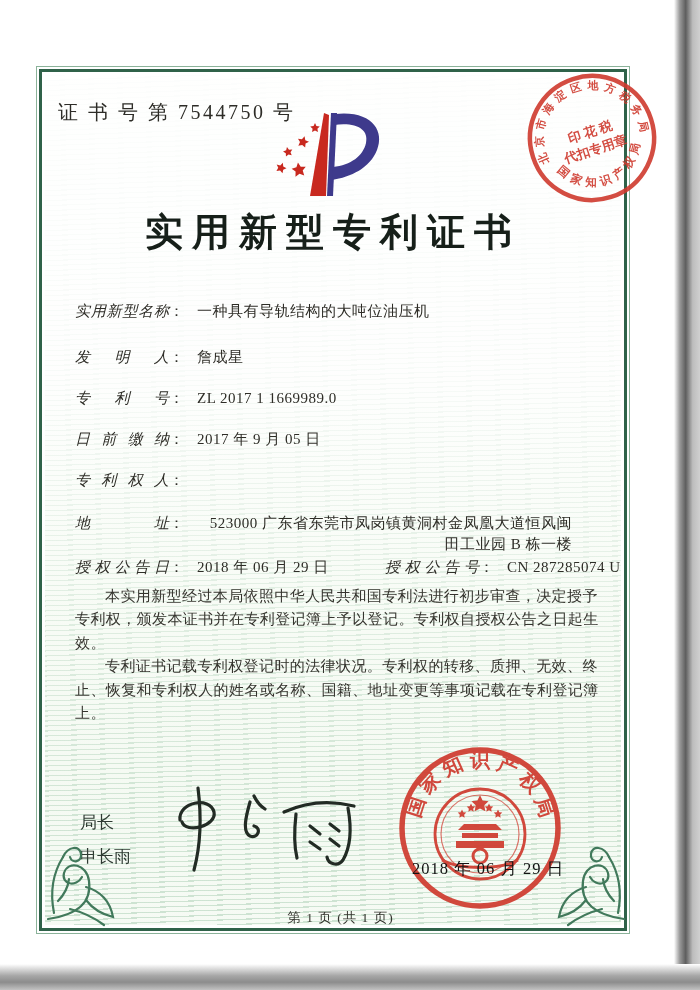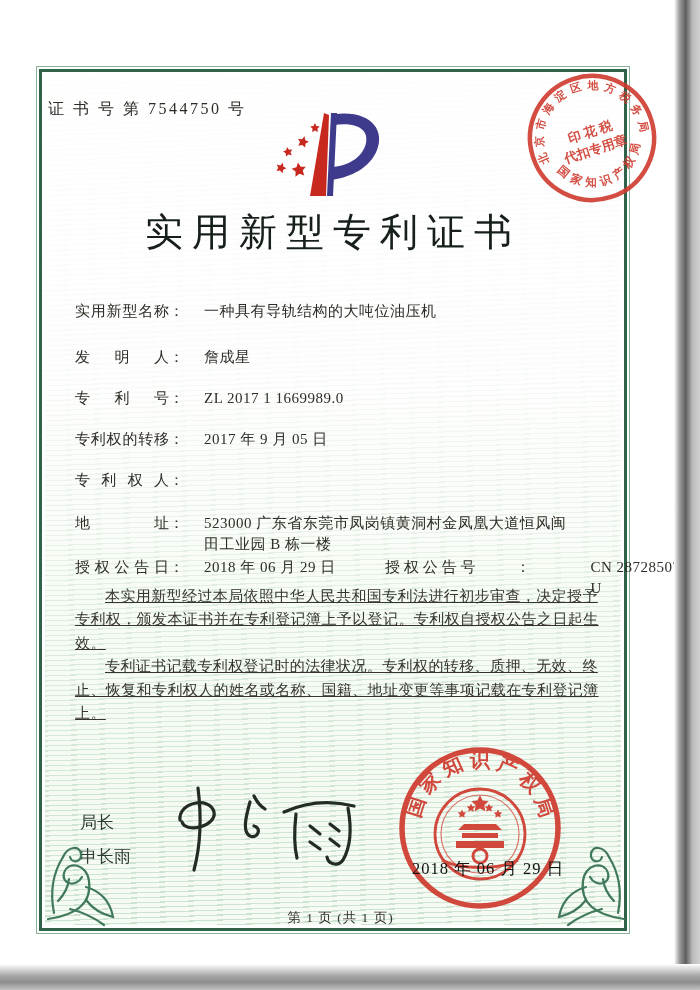--- a/index.html
+++ b/index.html
@@ -16,36 +16,36 @@
   
   .frame{position:absolute;left:36px;top:66px;width:594px;height:868px;
          border:1px solid #8bb39a;box-sizing:border-box;}
   .frame-inner{position:absolute;left:2px;top:2px;right:2px;bottom:2px;
          border:3px solid #2f6249;box-sizing:border-box;}
   .paper{position:absolute;left:3px;top:3px;right:3px;bottom:3px;background-color:#f7fbf5;
      background-image:
        linear-gradient(180deg,rgba(255,255,255,.95) 0%,rgba(255,255,255,.85) 35%,rgba(248,252,246,.45) 62%,rgba(233,244,231,.18) 85%,rgba(222,238,221,.05) 100%),
        repeating-linear-gradient(178deg,rgba(104,168,124,.30) 0px,rgba(104,168,124,.30) 1.2px,rgba(255,255,255,0) 1.2px,rgba(255,255,255,0) 5px);}
 
-  .cert-no{position:absolute;left:48px;top:99px;font-size:16px;letter-spacing:2.5px;color:#2d2c27;}
+  .cert-no{position:absolute;left:58px;top:99px;font-size:20px;letter-spacing:2.5px;color:#2d2c27;}
   .main-title{position:absolute;left:36px;top:207px;width:594px;text-align:center;
-      font-size:38px;font-weight:normal;letter-spacing:9px;color:#161f19;}
+      font-size:38px;font-weight:bold;letter-spacing:9px;color:#161f19;}
 
   .field{position:absolute;left:75px;display:flex;align-items:flex-start;
       font-size:15px;color:#2e2d27;line-height:21px;}
-  .field .lbl{display:inline-block;width:94px;text-align-last:justify;text-align:justify;}
+  .field .lbl{display:inline-block;width:94px;text-align-last:justify;text-align:justify;font-style:italic;}
   .field .colon{display:inline-block;margin:0 2px 0 0;}
-  .field .val{display:inline-block;margin-left:18px;letter-spacing:.5px;}
+  .field .val{display:inline-block;margin-left:11px;letter-spacing:.5px;text-align:right;}
   .f1{top:301px}.f2{top:347px}.f3{top:388px}.f4{top:429px}.f5{top:470px}
   .f6{top:513px}.f6 .val{width:375px;}
   .grant-left{top:557px;}
-  .grant-right{top:557px;left:385px;gap:40px;}
+  .grant-right{top:557px;left:385px;}
 
   .body-text{position:absolute;left:75px;top:585px;width:527px;font-size:15px;
-      line-height:23.4px;color:#35342e;letter-spacing:.4px;text-decoration:underline;}
+      line-height:23.4px;color:#35342e;letter-spacing:.4px;}
   .body-text p{margin:0;text-indent:2em;}
 
   .signer{position:absolute;left:80px;top:806px;font-size:17px;color:#2e3a32;line-height:34px;}
   .signature-svg{position:absolute;left:158px;top:778px;}
 
   .issue-date{position:absolute;left:412px;top:858px;font-size:16.5px;letter-spacing:1px;
       color:#121212;z-index:6;}
   .footer{position:absolute;left:36px;top:909px;width:609px;text-align:center;
       font-size:13.5px;letter-spacing:1px;color:#33332d;}
 
@@ -146,21 +146,21 @@
     <span class="lbl">发明人</span>
       <span class="colon">：</span>
     <span class="val">詹成星</span>
   </div>
   <div class="field f3">
     <span class="lbl">专利号</span>
       <span class="colon">：</span>
     <span class="val">ZL 2017 1 1669989.0</span>
   </div>
   <div class="field f4">
-    <span class="lbl">专利权的转移</span>
+    <span class="lbl">日前缴纳</span>
       <span class="colon">：</span>
     <span class="val">2017 年 9 月 05 日</span>
   </div>
   <div class="field f5">
     <span class="lbl">专利权人</span>
       <span class="colon">：</span>
   </div>
   <div class="field f6">
     <span class="lbl">地址</span>
       <span class="colon">：</span>

